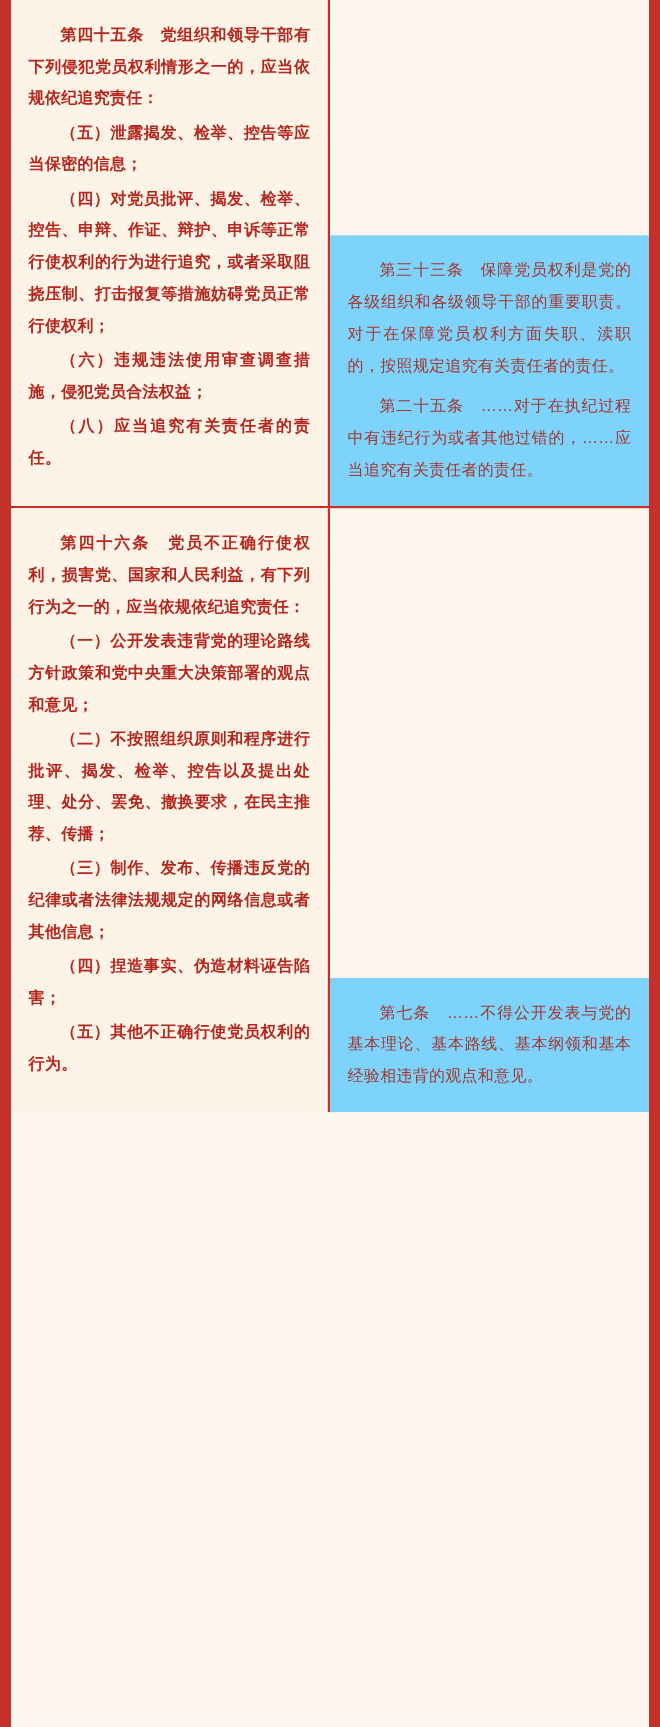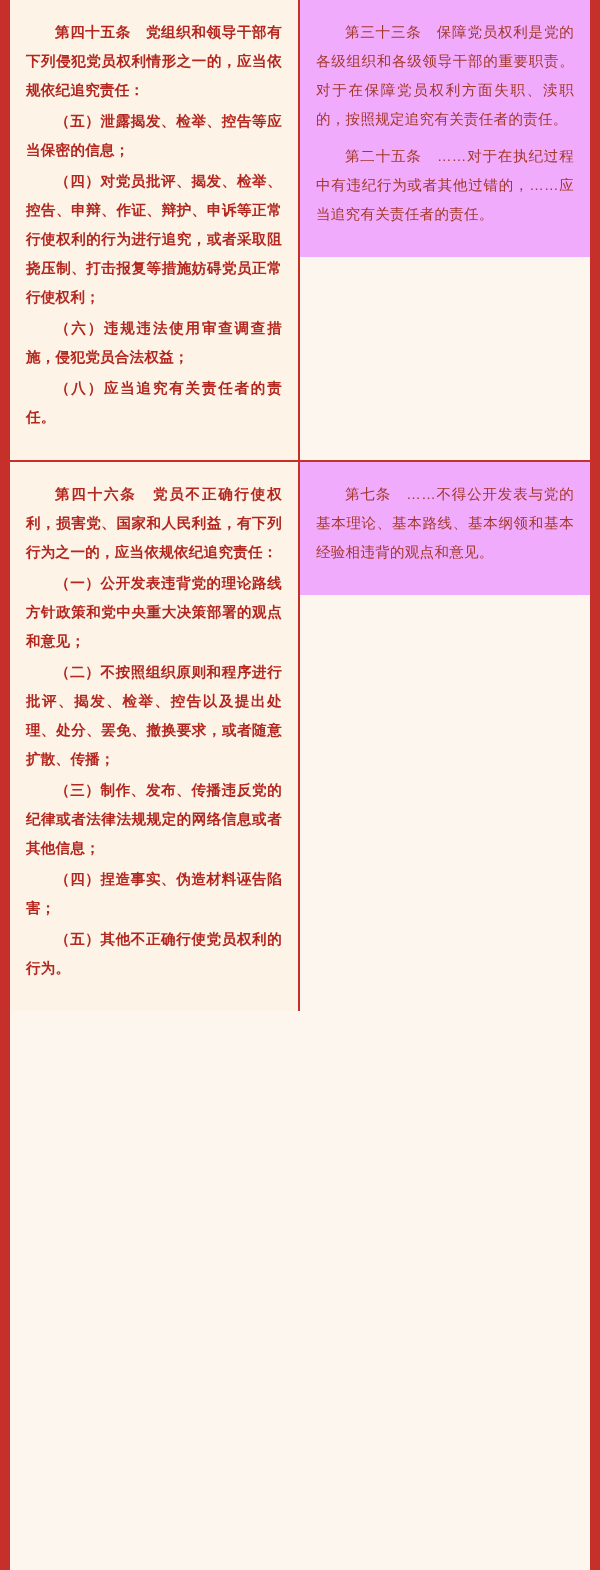--- a/index.html
+++ b/index.html
@@ -23,36 +23,36 @@
   }
   .table {
     display: flex;
     flex-direction: column;
     width: 100%;
   }
   .row {
     display: flex;
     flex-direction: row;
     width: 100%;
-    align-items: flex-start;
+    align-items: flex-end;
   }
   .row + .row {
     border-top: 2px solid #c5302a;
   }
   .cell-left {
     width: 290px;
     flex: 0 0 290px;
     background: #fdf3e6;
     padding: 18px 16px 26px 16px;
     border-right: 2px solid #c5302a;
   }
   .cell-right {
     flex: 1 1 auto;
-    background: #f0abfc;
-    padding: 18px 16px 26px 16px;
+    background: #7dd3fc;
+    padding: 18px 16px 15px 16px;
   }
   .para {
     color: #b4271f;
     font-size: 14.5px;
     line-height: 2.0;
     text-align: justify;
     text-justify: inter-ideograph;
     margin: 0 0 2px 0;
     letter-spacing: 0.3px;
   }
@@ -91,21 +91,21 @@
         <p class="para indent">第三十三条　保障党员权利是党的各级组织和各级领导干部的重要职责。对于在保障党员权利方面失职、渎职的，按照规定追究有关责任者的责任。</p>
         <div class="spacer"></div>
         <p class="para indent">第二十五条　……对于在执纪过程中有违纪行为或者其他过错的，……应当追究有关责任者的责任。</p>
       </div>
     </div>
 
     <div class="row">
       <div class="cell-left">
         <p class="para indent bold">第四十六条　党员不正确行使权利，损害党、国家和人民利益，有下列行为之一的，应当依规依纪追究责任：</p>
         <p class="para indent bold">（一）公开发表违背党的理论路线方针政策和党中央重大决策部署的观点和意见；</p>
-        <p class="para indent bold">（二）不按照组织原则和程序进行批评、揭发、检举、控告以及提出处理、处分、罢免、撤换要求，或者随意扩散、传播；</p>
+        <p class="para indent bold">（二）不按照组织原则和程序进行批评、揭发、检举、控告以及提出处理、处分、罢免、撤换要求，在民主推荐、传播；</p>
         <p class="para indent bold">（三）制作、发布、传播违反党的纪律或者法律法规规定的网络信息或者其他信息；</p>
         <p class="para indent bold">（四）捏造事实、伪造材料诬告陷害；</p>
         <p class="para indent bold">（五）其他不正确行使党员权利的行为。</p>
       </div>
       <div class="cell-right">
         <p class="para indent">第七条　……不得公开发表与党的基本理论、基本路线、基本纲领和基本经验相违背的观点和意见。</p>
       </div>
     </div>
 
   </div>

